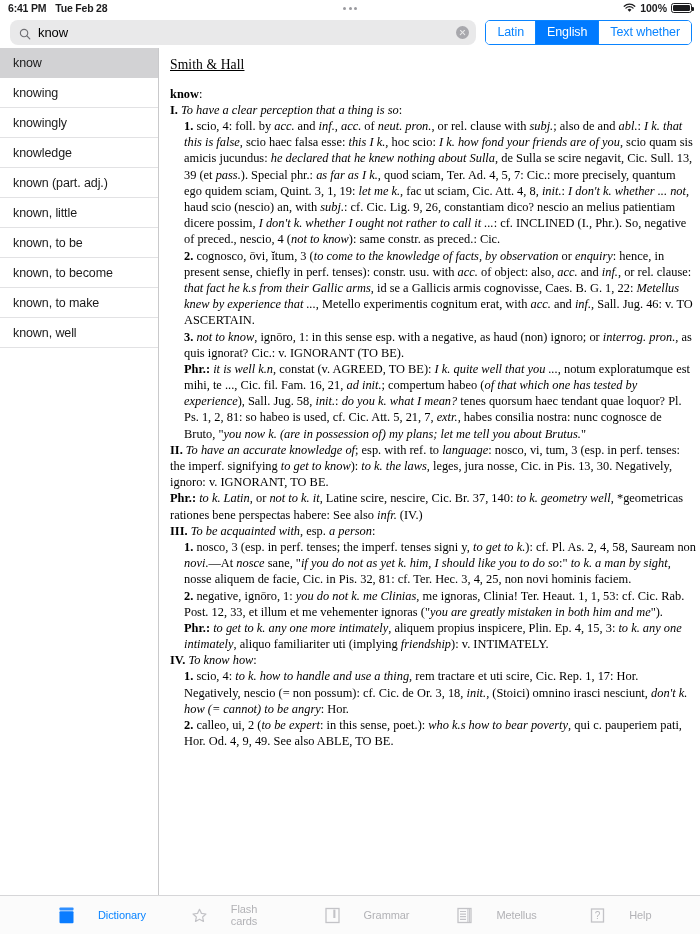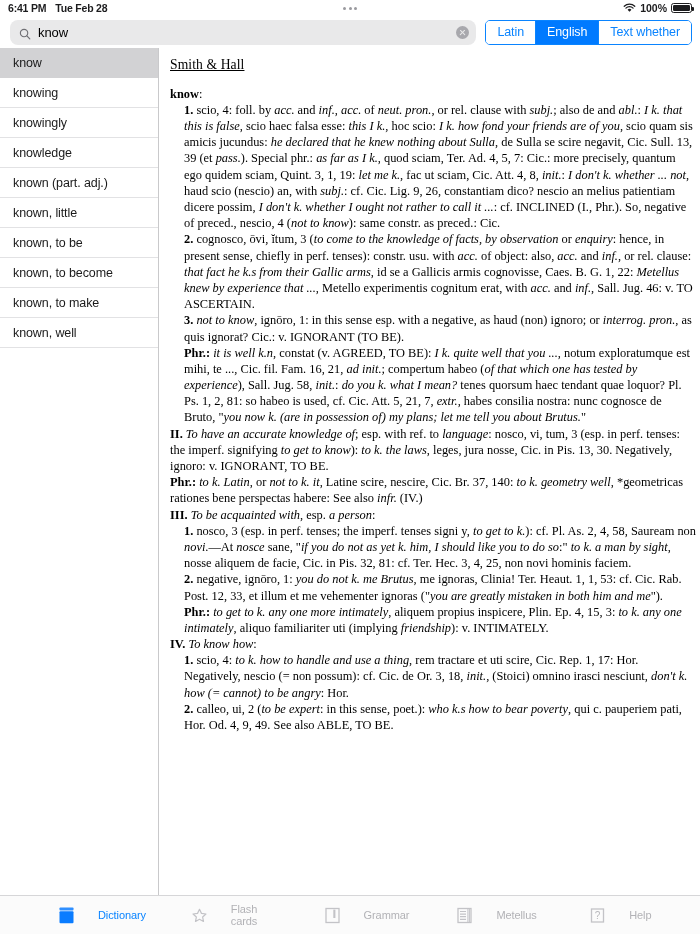--- a/index.html
+++ b/index.html
@@ -222,29 +222,30 @@
         </div>
         <div class="side-item">
           <span>known, well</span>
         </div>
       </div>
 
     <div class="main">
       <div class="source">Smith &amp; Hall</div>
       <div class="entry" id="entry-body">
         <p class="lvl1"><span class="headword">know</span><span>:</span></p>
+      <p class="lvl1"><span class="rom">I.</span> <i>To have a clear perception that a thing is so</i>:</p>
           <p class="lvl2"><span class="num">1.</span> scio, 4: foll. by <i>acc.</i> and <i>inf.</i>, <i>acc.</i> of <i>neut. pron.</i>, or rel. clause with <i>subj.</i>; also de and <i>abl.</i>: <i>I k. that this is false</i>, scio haec falsa esse: <i>this I k.</i>, hoc scio: <i>I k. how fond your friends are of you</i>, scio quam sis amicis jucundus: <i>he declared that he knew nothing about Sulla</i>, de Sulla se scire negavit, Cic. Sull. 13, 39 (et <i>pass.</i>). Special phr.: <i>as far as I k.</i>, quod sciam, Ter. Ad. 4, 5, 7: Cic.: more precisely, quantum ego quidem sciam, Quint. 3, 1, 19: <i>let me k.</i>, fac ut sciam, Cic. Att. 4, 8, <i>init.</i>: <i>I don't k. whether ... not</i>, haud scio (nescio) an, with <i>subj.</i>: cf. Cic. Lig. 9, 26, constantiam dico? nescio an melius patientiam dicere possim, <i>I don't k. whether I ought not rather to call it ...</i>: cf. INCLINED (I., Phr.). So, negative of preced., nescio, 4 (<i>not to know</i>): same constr. as preced.: Cic.</p>
           <p class="lvl2"><span class="num">2.</span> cognosco, ōvi, ĭtum, 3 (<i>to come to the knowledge of facts, by observation</i> or <i>enquiry</i>: hence, in present sense, chiefly in perf. tenses): constr. usu. with <i>acc.</i> of object: also, <i>acc.</i> and <i>inf.</i>, or rel. clause: <i>that fact he k.s from their Gallic arms</i>, id se a Gallicis armis cognovisse, Caes. B. G. 1, 22: <i>Metellus knew by experience that ...</i>, Metello experimentis cognitum erat, with <i>acc.</i> and <i>inf.</i>, Sall. Jug. 46: v. TO ASCERTAIN.</p>
           <p class="lvl2"><span class="num">3.</span> <i>not to know</i>, ignōro, 1: in this sense esp. with a negative, as haud (non) ignoro; or <i>interrog. pron.</i>, as quis ignorat? Cic.: v. IGNORANT (TO BE).</p>
           <p class="lvl2"><span class="phr">Phr.:</span> <i>it is well k.n</i>, constat (v. AGREED, TO BE): <i>I k. quite well that you ...</i>, notum exploratumque est mihi, te ..., Cic. fil. Fam. 16, 21, <i>ad init.</i>; compertum habeo (<i>of that which one has tested by experience</i>), Sall. Jug. 58, <i>init.</i>: <i>do you k. what I mean?</i> tenes quorsum haec tendant quae loquor? Pl. Ps. 1, 2, 81: so habeo is used, cf. Cic. Att. 5, 21, 7, <i>extr.</i>, habes consilia nostra: nunc cognosce de Bruto, "<i>you now k. (are in possession of) my plans; let me tell you about Brutus.</i>"</p>
           <p class="lvl1"><span class="rom">II.</span> <i>To have an accurate knowledge of</i>; esp. with ref. to <i>language</i>: nosco, vi, tum, 3 (esp. in perf. tenses: the imperf. signifying <i>to get to know</i>): <i>to k. the laws</i>, leges, jura nosse, Cic. in Pis. 13, 30. Negatively, ignoro: v. IGNORANT, TO BE.</p>
           <p class="lvl1"><span class="phr">Phr.:</span> <i>to k. Latin</i>, or <i>not to k. it</i>, Latine scire, nescire, Cic. Br. 37, 140: <i>to k. geometry well</i>, *geometricas rationes bene perspectas habere: See also <i>infr.</i> (IV.)</p>
           <p class="lvl1"><span class="rom">III.</span> <i>To be acquainted with</i>, esp. <i>a person</i>:</p>
           <p class="lvl2"><span class="num">1.</span> nosco, 3 (esp. in perf. tenses; the imperf. tenses signi y, <i>to get to k.</i>): cf. Pl. As. 2, 4, 58, Sauream non <i>novi</i>.—At <i>nosce</i> sane, "<i>if you do not as yet k. him, I should like you to do so</i>:" <i>to k. a man by sight</i>, nosse aliquem de facie, Cic. in Pis. 32, 81: cf. Ter. Hec. 3, 4, 25, non novi hominis faciem.</p>
-          <p class="lvl2"><span class="num">2.</span> negative, ignōro, 1: <i>you do not k. me Brutus</i>, me ignoras, Clinia! Ter. Heaut. 1, 1, 53: cf. Cic. Rab. Post. 12, 33, et illum et me vehementer ignoras ("<i>you are greatly mistaken in both him and me</i>").</p>
+          <p class="lvl2"><span class="num">2.</span> negative, ignōro, 1: <i>you do not k. me Clinias</i>, me ignoras, Clinia! Ter. Heaut. 1, 1, 53: cf. Cic. Rab. Post. 12, 33, et illum et me vehementer ignoras ("<i>you are greatly mistaken in both him and me</i>").</p>
           <p class="lvl2"><span class="phr">Phr.:</span> <i>to get to k. any one more intimately</i>, aliquem propius inspicere, Plin. Ep. 4, 15, 3: <i>to k. any one intimately</i>, aliquo familiariter uti (implying <i>friendship</i>): v. INTIMATELY.</p>
           <p class="lvl1"><span class="rom">IV.</span> <i>To know how</i>:</p>
           <p class="lvl2"><span class="num">1.</span> scio, 4: <i>to k. how to handle and use a thing</i>, rem tractare et uti scire, Cic. Rep. 1, 17: Hor. Negatively, nescio (= non possum): cf. Cic. de Or. 3, 18, <i>init.</i>, (Stoici) omnino irasci nesciunt, <i>don't k. how (= cannot) to be angry</i>: Hor.</p>
           <p class="lvl2"><span class="num">2.</span> calleo, ui, 2 (<i>to be expert</i>: in this sense, poet.): <i>who k.s how to bear poverty</i>, qui c. pauperiem pati, Hor. Od. 4, 9, 49. See also ABLE, TO BE.</p>
         </div>
     </div>
 
   </div>
 
   <div class="tabbar">

